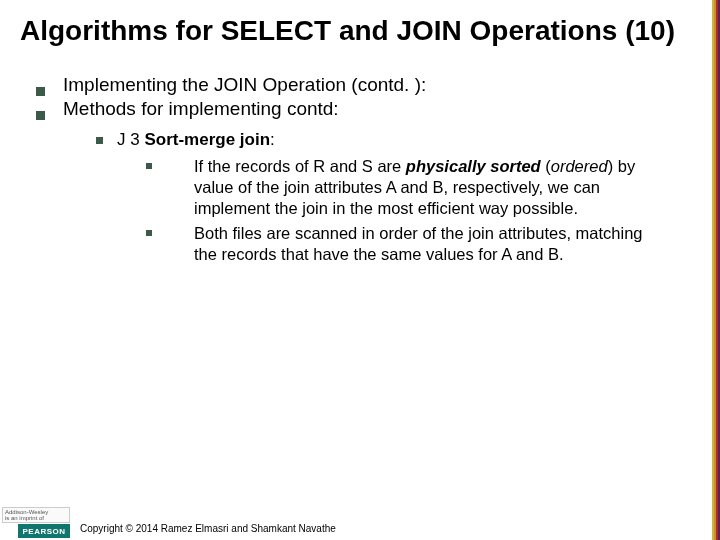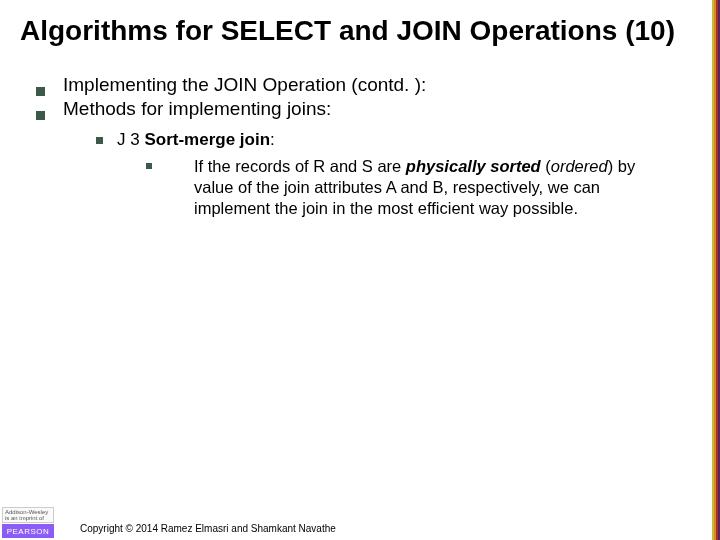--- a/index.html
+++ b/index.html
@@ -99,29 +99,30 @@
   .aw {
     font-size: 6px;
     color: #555;
     line-height: 1.0;
     padding: 1px 2px;
     border: 0.5px solid #ccc;
     background: #fafafa;
   }
   .psn {
     width: 52px; height: 14px;
-    background: #8b5cf6;
+    background: #0f766e;
     color: #fff;
     font-size: 8px;
     letter-spacing: 0.5px;
     display: flex;
     align-items: center;
     justify-content: center;
-    font-weight: normal;
+    font-weight: bold;
     margin-top: 1px;
+    margin-left: 16px;
   }
   .copyright {
     position: absolute;
     left: 80px; bottom: 6px;
     font-size: 10px;
     color: #000;
   }
 </style>
 </head>
 <body>
@@ -132,37 +133,41 @@
 
   <div class="body">
 
     <div class="lvl1">
       <div class="bullet"></div>
       <div class="txt">Implementing the JOIN Operation (contd. ):</div>
     </div>
 
     <div class="lvl1">
       <div class="bullet"></div>
-      <div class="txt">Methods for implementing joins:</div>
+      <div class="txt">Methods for implementing contd:</div>
     </div>
 
     <div class="lvl2">
       <div class="bullet"></div>
       <div class="txt">
         <span>J 3</span><span class="bold"> Sort-merge join</span><span>:</span>
       </div>
     </div>
 
     <div class="lvl3">
       <div class="bullet"></div>
       <div class="txt">
         <span>If the records of R and S are </span><span class="italic-b">physically sorted</span><span> (</span><span class="italic">ordered</span><span>) by value of the join attributes A and B, respectively, we can implement the join in the most efficient way possible.</span>
       </div>
     </div>
 
+    <div class="lvl3">
+      <div class="bullet"></div>
+      <div class="txt">Both files are scanned in order of the join attributes, matching the records that have the same values for A and B.</div>
+    </div>
 
 
   </div>
 
   <div class="edge-stripes">
     <div class="s1"></div>
     <div class="s2"></div>
     <div class="s3"></div>
     <div class="s4"></div>
   </div>

